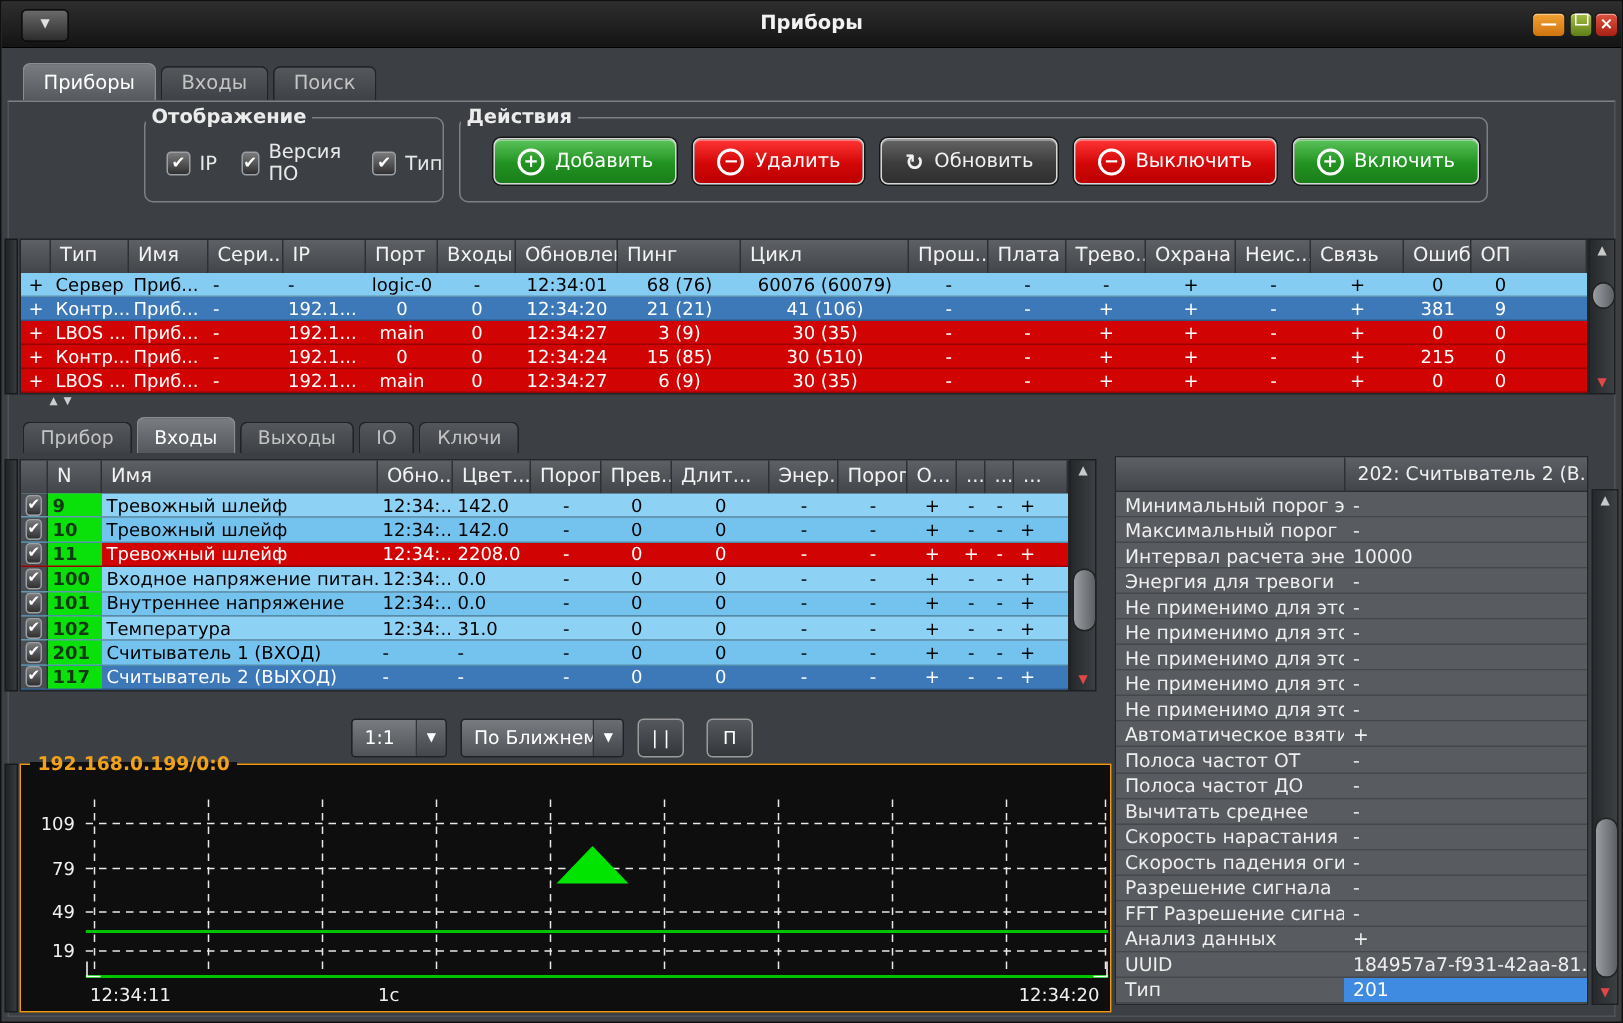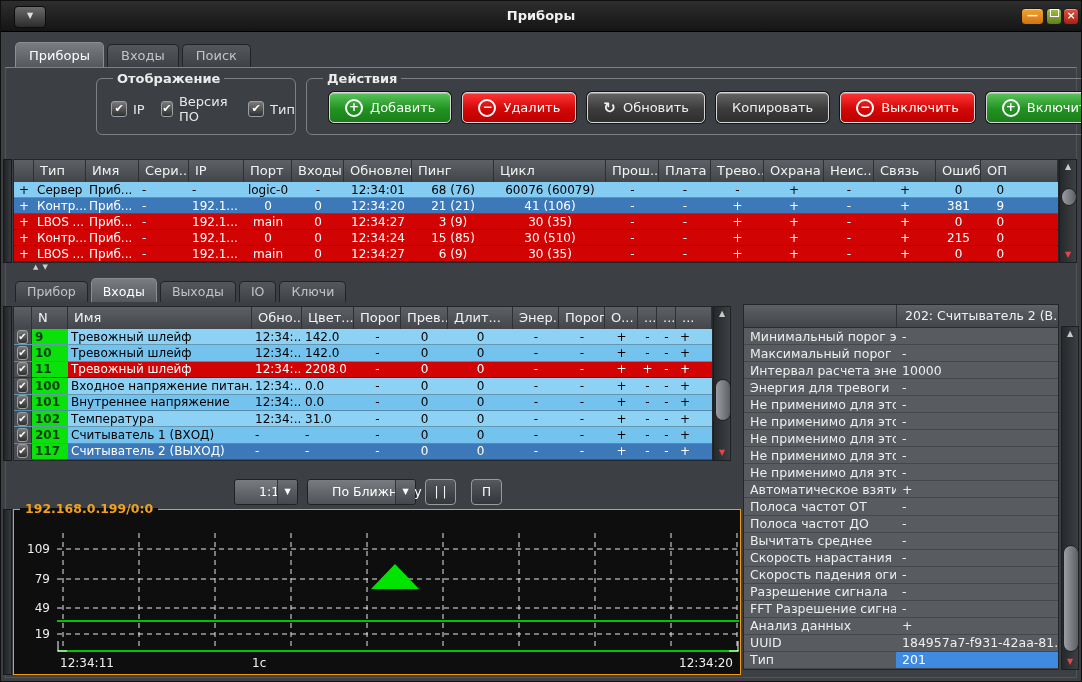--- a/index.html
+++ b/index.html
@@ -19,21 +19,21 @@
   .tabs{position:absolute;display:flex;gap:3px;align-items:flex-end;}
   .tabs-main{left:14px;top:40px;height:26px;}
   .tabs-sub{left:14px;top:277px;height:24px;}
   .tab{background:linear-gradient(#54585c,#3e4246);border:1px solid #212427;border-bottom:none;border-radius:5px 5px 0 0;
     color:#c4c4c4;font-size:13px;padding:3px 13px 4px 13px;white-space:nowrap;cursor:default;}
   .tabs-sub .tab{font-size:12.5px;padding:2px 11px 3px 11px;}
   .tab.active{background:linear-gradient(#797d81,#55595d);color:#fff;border-color:#8a8e92;padding-top:5px;}
   .content-frame{position:absolute;left:4px;top:66px;right:4px;bottom:3px;border:1px solid #505458;border-top:1px solid #7d8185;}
   
   fieldset.group{position:absolute;top:70px;height:62px;margin:0;border:1px solid #7c8084;border-radius:6px;padding:0;}
-  fieldset.group legend{font-weight:bold;font-size:13px;color:#ececec;padding:0 4px;margin-left:16px;}
+  fieldset.group legend{font-weight:bold;font-size:13px;color:#ececec;padding:0 4px;margin-left:0;}
   #group-display{left:95px;width:198px;}
   #group-actions{left:305px;width:684px;}
   .cb-row{display:flex;gap:16px;padding:8px 0 0 14px;align-items:center;}
   .cb-item{display:flex;align-items:center;font-size:13px;color:#e8e8e8;}
   .cb{display:inline-block;width:14px;height:14px;background:linear-gradient(#7a7a7a,#303030);border:1px solid #9aa0a6;
     border-radius:3px;color:#fff;font-size:11px;line-height:13px;text-align:center;margin-right:6px;}
   .cb.small{width:12px;height:12px;font-size:10px;line-height:11px;margin:0;}
   .btn-row{display:flex;gap:11px;padding:6px 0 0 22px;}
   .btn{height:29px;border-radius:5px;padding:0 15px;font-size:13px;color:#fff;display:flex;align-items:center;gap:7px;
     border:1px solid #d6d6d6;box-shadow:0 0 0 1px #151515,inset 0 1px 0 rgba(255,255,255,.35);white-space:nowrap;cursor:default;}
@@ -69,21 +69,21 @@
     display:flex;flex-direction:column;font-size:12.5px;background:#55585c;}
   .props-head{flex:none;height:22px;display:flex;background:linear-gradient(#5d6165,#42464a);border-bottom:1px solid #2a2d30;}
   .props-head .ph-blank{width:152px;border-right:1px solid #2e3134;}
   .props-head .ph-title{flex:1;color:#f0f0f0;line-height:21px;padding-left:8px;white-space:nowrap;overflow:hidden;}
   .prop-row{flex:1;display:flex;background:#585b5f;border-bottom:1px solid #45484b;color:#eee;align-items:center;}
   .prop-row .pl{width:146px;flex:none;padding-left:6px;white-space:nowrap;overflow:hidden;}
   .prop-row .pv{flex:1;padding-left:6px;white-space:nowrap;overflow:hidden;align-self:stretch;display:flex;align-items:center;}
   .prop-row .pv.selected{background:#3f8be2;color:#fff;}
   
   .dd{position:absolute;top:478px;height:26px;background:linear-gradient(#787c80,#505458);border:1px solid #202326;border-radius:3px;
-    color:#fff;font-size:12.5px;line-height:24px;padding-left:24px;box-sizing:border-box;white-space:nowrap;}
+    color:#fff;font-size:12.5px;line-height:24px;padding-left:8px;box-sizing:border-box;white-space:nowrap;}
   .dd .arrow{position:absolute;right:0;top:0;width:19px;height:100%;border-left:1px solid #33363a;text-align:center;font-size:8px;
     background:linear-gradient(#6a6e72,#44484c);border-radius:0 3px 3px 0;}
   #dd-scale{left:233px;width:64px;}
   #dd-mode{left:306px;width:109px;}
   .pbtn{position:absolute;top:478px;width:31px;height:26px;background:linear-gradient(#55595d,#33373b);border:1px solid #9a9a9a;
     border-radius:4px;color:#fff;text-align:center;line-height:24px;font-size:12px;box-sizing:border-box;}
   #btn-pause{left:424px;}
   #btn-p{left:470px;}
   
   .plot{position:absolute;left:12px;top:508px;width:728px;height:166px;background:#0e0e0e;border:1px solid #ef9a16;box-sizing:border-box;}
@@ -140,23 +140,20 @@
           <span class="icon-circle">+</span>
           <span>Добавить</span>
         </div>
         <div class="btn red">
           <span class="icon-circle">−</span>
           <span>Удалить</span>
         </div>
         <div class="btn gray">
           <span class="icon-refresh">↻</span>
           <span>Обновить</span>
-        </div>
-        <div class="btn gray">
-          <span>Копировать</span>
         </div>
         <div class="btn red">
           <span class="icon-circle">−</span>
           <span>Выключить</span>
         </div>
         <div class="btn green">
           <span class="icon-circle">+</span>
           <span>Включить</span>
         </div>
       </div>

